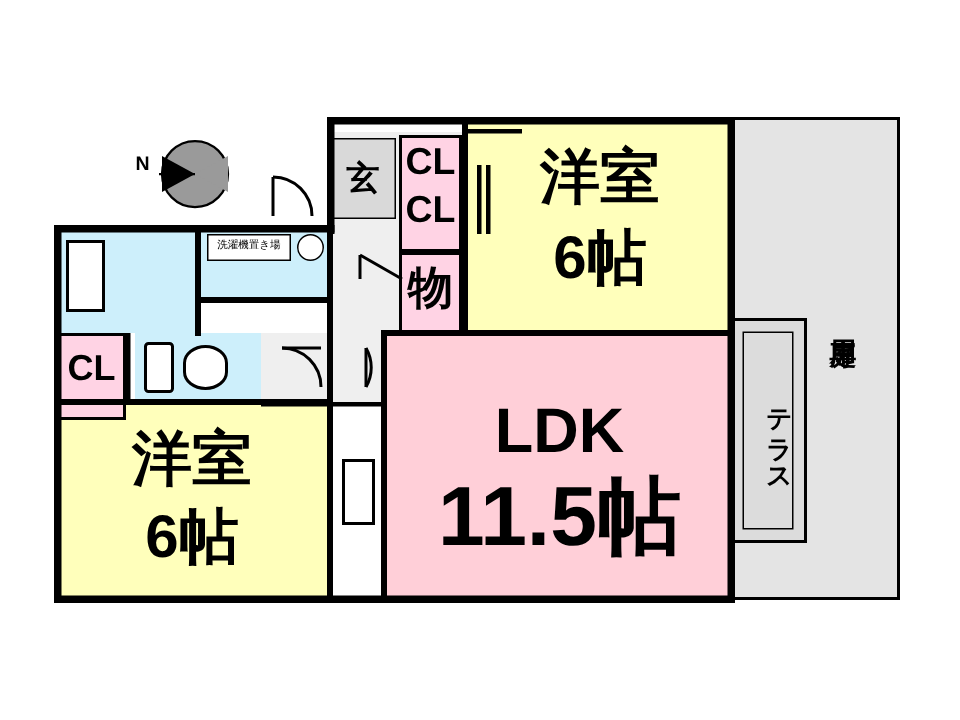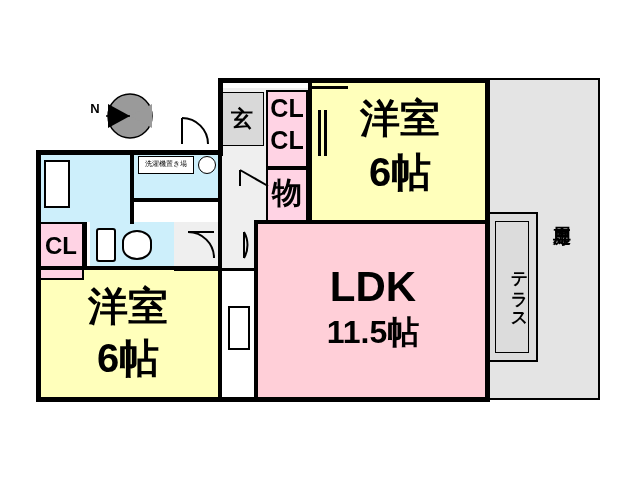--- a/index.html
+++ b/index.html
@@ -78,21 +78,21 @@
     <line x1="240" y1="170" x2="240" y2="186" stroke="#000" stroke-width="2"></line>
   </svg>
 
   <div class="lbl" style="left:330px;top:98px;width:140px;font-size:40px;">洋室</div>
   <div class="lbl" style="left:330px;top:152px;width:140px;font-size:40px;">6帖</div>
 
   <div class="lbl" style="left:48px;top:286px;width:160px;font-size:40px;">洋室</div>
   <div class="lbl" style="left:48px;top:338px;width:160px;font-size:40px;">6帖</div>
 
   <div class="lbl" style="left:270px;top:266px;width:206px;font-size:42px;">LDK</div>
-  <div class="lbl" style="left:270px;top:316px;width:206px;font-size:32px;">11.5帖</div>
+  <div class="lbl" style="left:270px;top:316px;width:206px;font-size:56px;">11.5帖</div>
 
   <div class="lbl" style="left:266px;top:96px;width:42px;font-size:25px;">CL</div>
   <div class="lbl" style="left:266px;top:128px;width:42px;font-size:25px;">CL</div>
   <div class="lbl" style="left:38px;top:234px;width:46px;font-size:24px;">CL</div>
   <div class="lbl" style="left:266px;top:178px;width:42px;font-size:30px;">物</div>
   <div class="lbl" style="left:220px;top:108px;width:44px;font-size:22px;">玄</div>
 
   <div class="lbl" style="left:495px;top:250px;width:34px;font-size:17px;line-height:1.15;writing-mode:vertical-rl;text-orientation:upright;height:80px;">テラス</div>
 
   <div class="lbl" style="left:548px;top:170px;width:24px;font-size:18px;line-height:1.2;writing-mode:vertical-rl;text-orientation:upright;height:84px;">専用庭</div>

